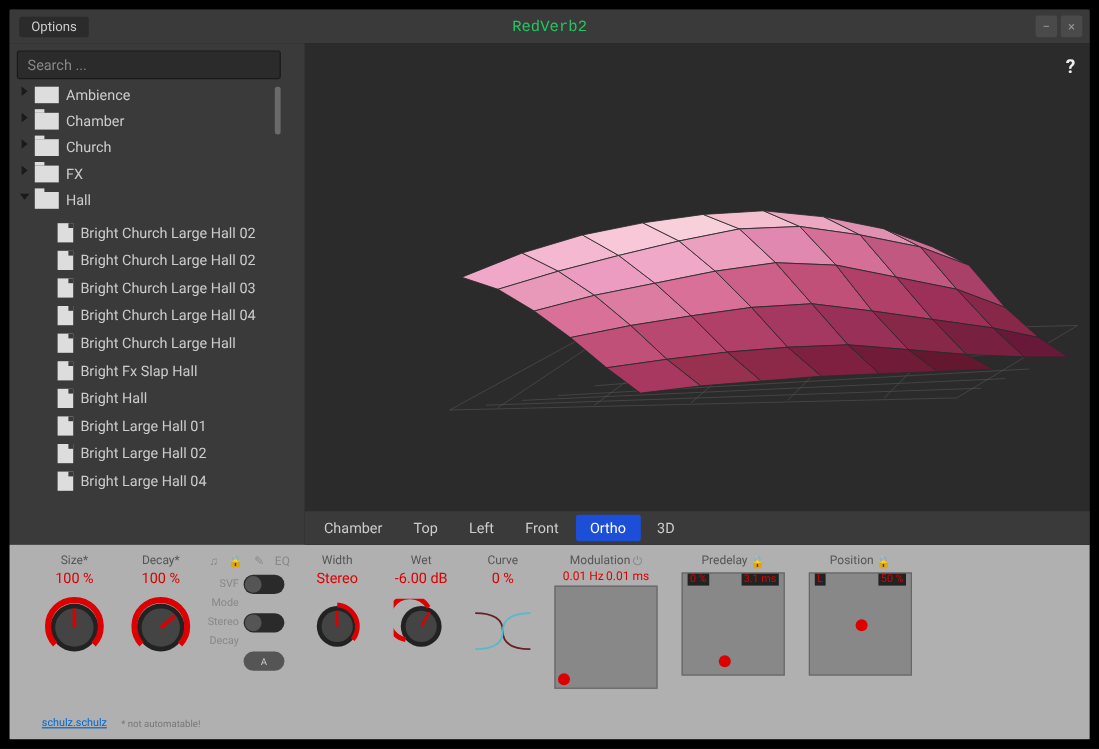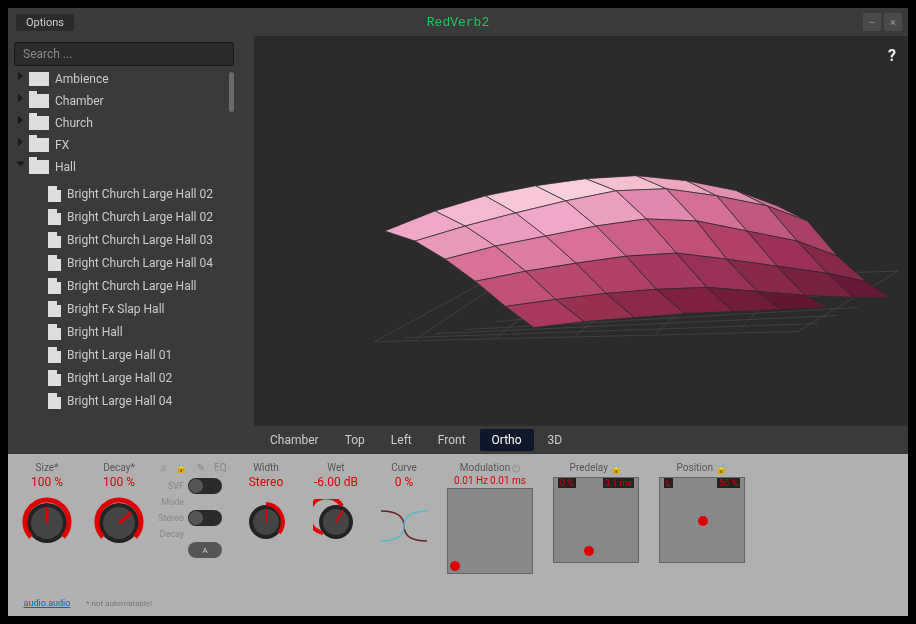--- a/index.html
+++ b/index.html
@@ -23,22 +23,22 @@
 .preset { display:flex; align-items:center; height:23px; font-size:12px; color:#ccc; gap:6px; padding-left:34px; }
 .preset.sel { background:#1a1a1a; color:#fff; }
 .file-ico { width:13px; height:16px; background:#ddd; position:relative; }
 .file-ico::after { content:''; position:absolute; top:0; right:0; width:4px; height:4px; background:#3a3a3a; }
 .viz-area { flex:1; background:#2b2b2b; display:flex; flex-direction:column; position:relative; }
 .help { position:absolute; top:10px; right:12px; color:#eee; font-size:16px; font-weight:bold; }
 .viz { flex:1; display:flex; align-items:center; justify-content:center; }
 .viz svg { width:100%; height:100%; }
 .tabs { height:28px; background:#3a3a3a; display:flex; align-items:center; padding:0 4px; gap:2px; }
 .tab { padding:4px 12px; font-size:12px; color:#ccc; border-radius:2px; }
-.tab.act { background:#0f172a; color:#fff; }
-.controls { height:162px; background:#b0b0b0; display:flex; padding:8px 6px; gap:6px; }
+.tab.act { background:#1d4ed8; color:#fff; }
+.controls { height:162px; background:#b0b0b0; display:flex; padding:8px 21px; gap:6px; }
 .col { display:flex; flex-direction:column; align-items:center; font-size:11px; }
 .lbl { color:#555; font-size:10px; margin-bottom:2px; }
 .val { color:#d00; font-size:12px; margin-bottom:6px; }
 .knob-lg { width:56px; height:56px; position:relative; }
 .knob-lg svg { width:100%; height:100%; }
 .knob-md { width:46px; height:46px; position:relative; margin-top:4px; }
 .knob-md svg { width:100%; height:100%; }
 .link { color:#06c; font-size:9px; text-decoration:underline; margin-top:auto; }
 .note { color:#777; font-size:8px; margin-top:auto; }
 .eq-col { width:70px; gap:3px; }
@@ -220,21 +220,21 @@
       <div class="lbl">Size*</div>
       <div class="val">100 %</div>
       <div class="knob-lg">
         <svg viewBox="0 0 56 56">
             <circle cx="28" cy="28" r="20" fill="#222"></circle>
             <circle cx="28" cy="28" r="16" fill="#444"></circle>
             <path d="M12 42 A22 22 0 1 1 44 42" fill="none" stroke="#d00" stroke-width="5"></path>
             <line x1="28" y1="28" x2="28" y2="12" stroke="#d00" stroke-width="3"></line>
           </svg>
       </div>
-      <a class="link">audio.audio</a>
+      <a class="link">schulz.schulz</a>
     </div>
     <div class="col" style="width:66px">
       <div class="lbl">Decay*</div>
       <div class="val">100 %</div>
       <div class="knob-lg">
         <svg viewBox="0 0 56 56">
             <circle cx="28" cy="28" r="20" fill="#222"></circle>
             <circle cx="28" cy="28" r="16" fill="#444"></circle>
             <path d="M12 42 A22 22 0 1 1 44 42" fill="none" stroke="#d00" stroke-width="5"></path>
             <line x1="28" y1="28" x2="40" y2="18" stroke="#d00" stroke-width="3"></line>

